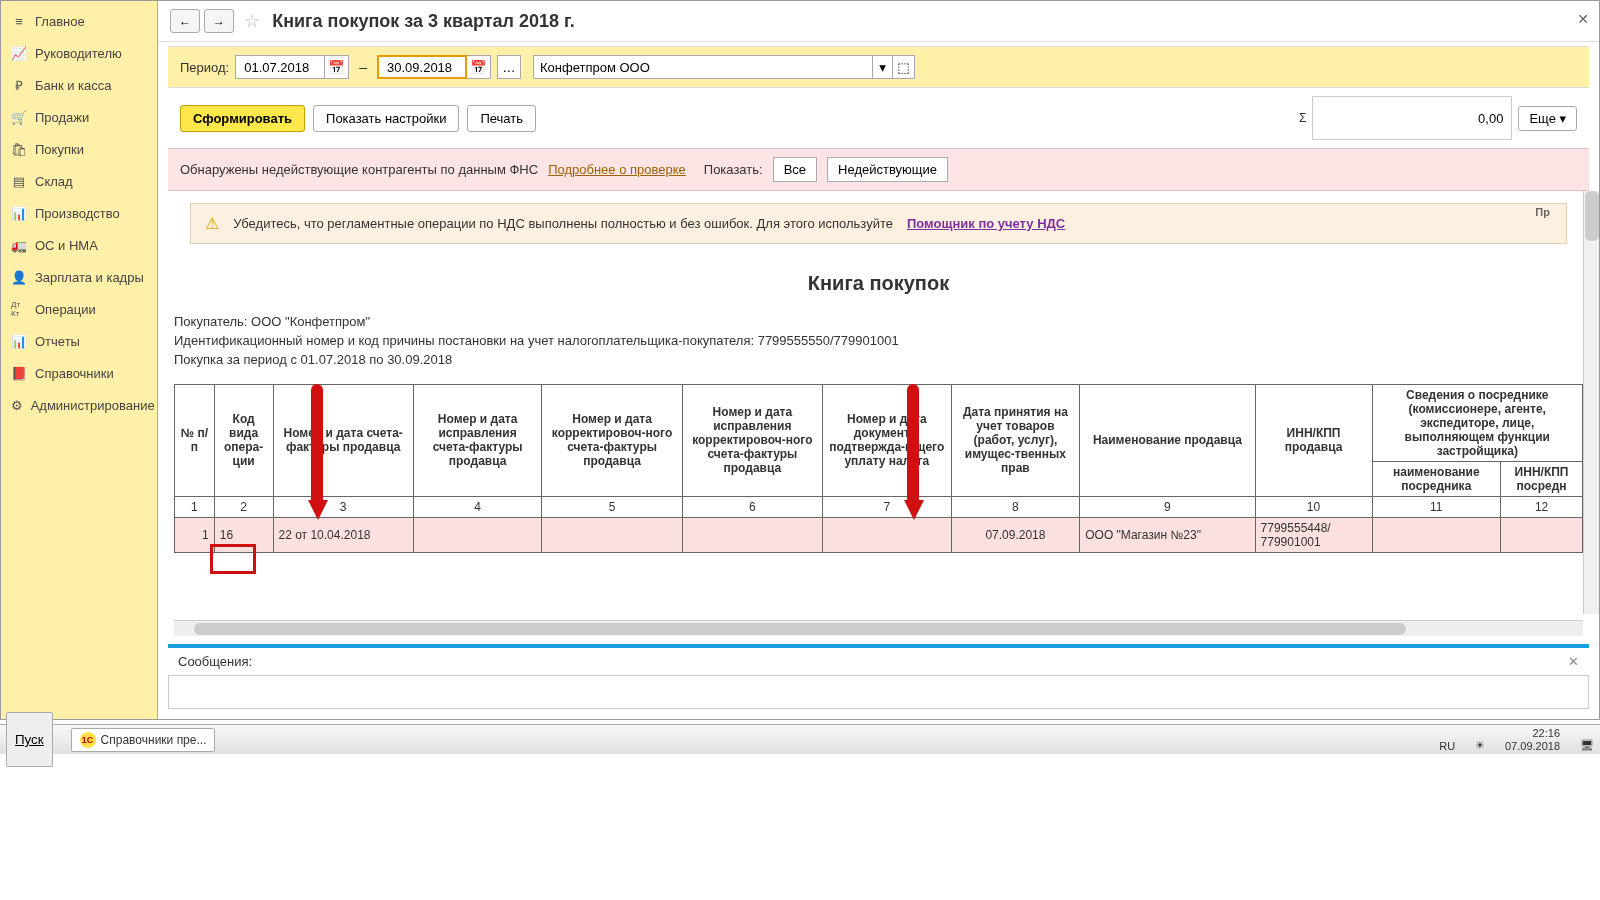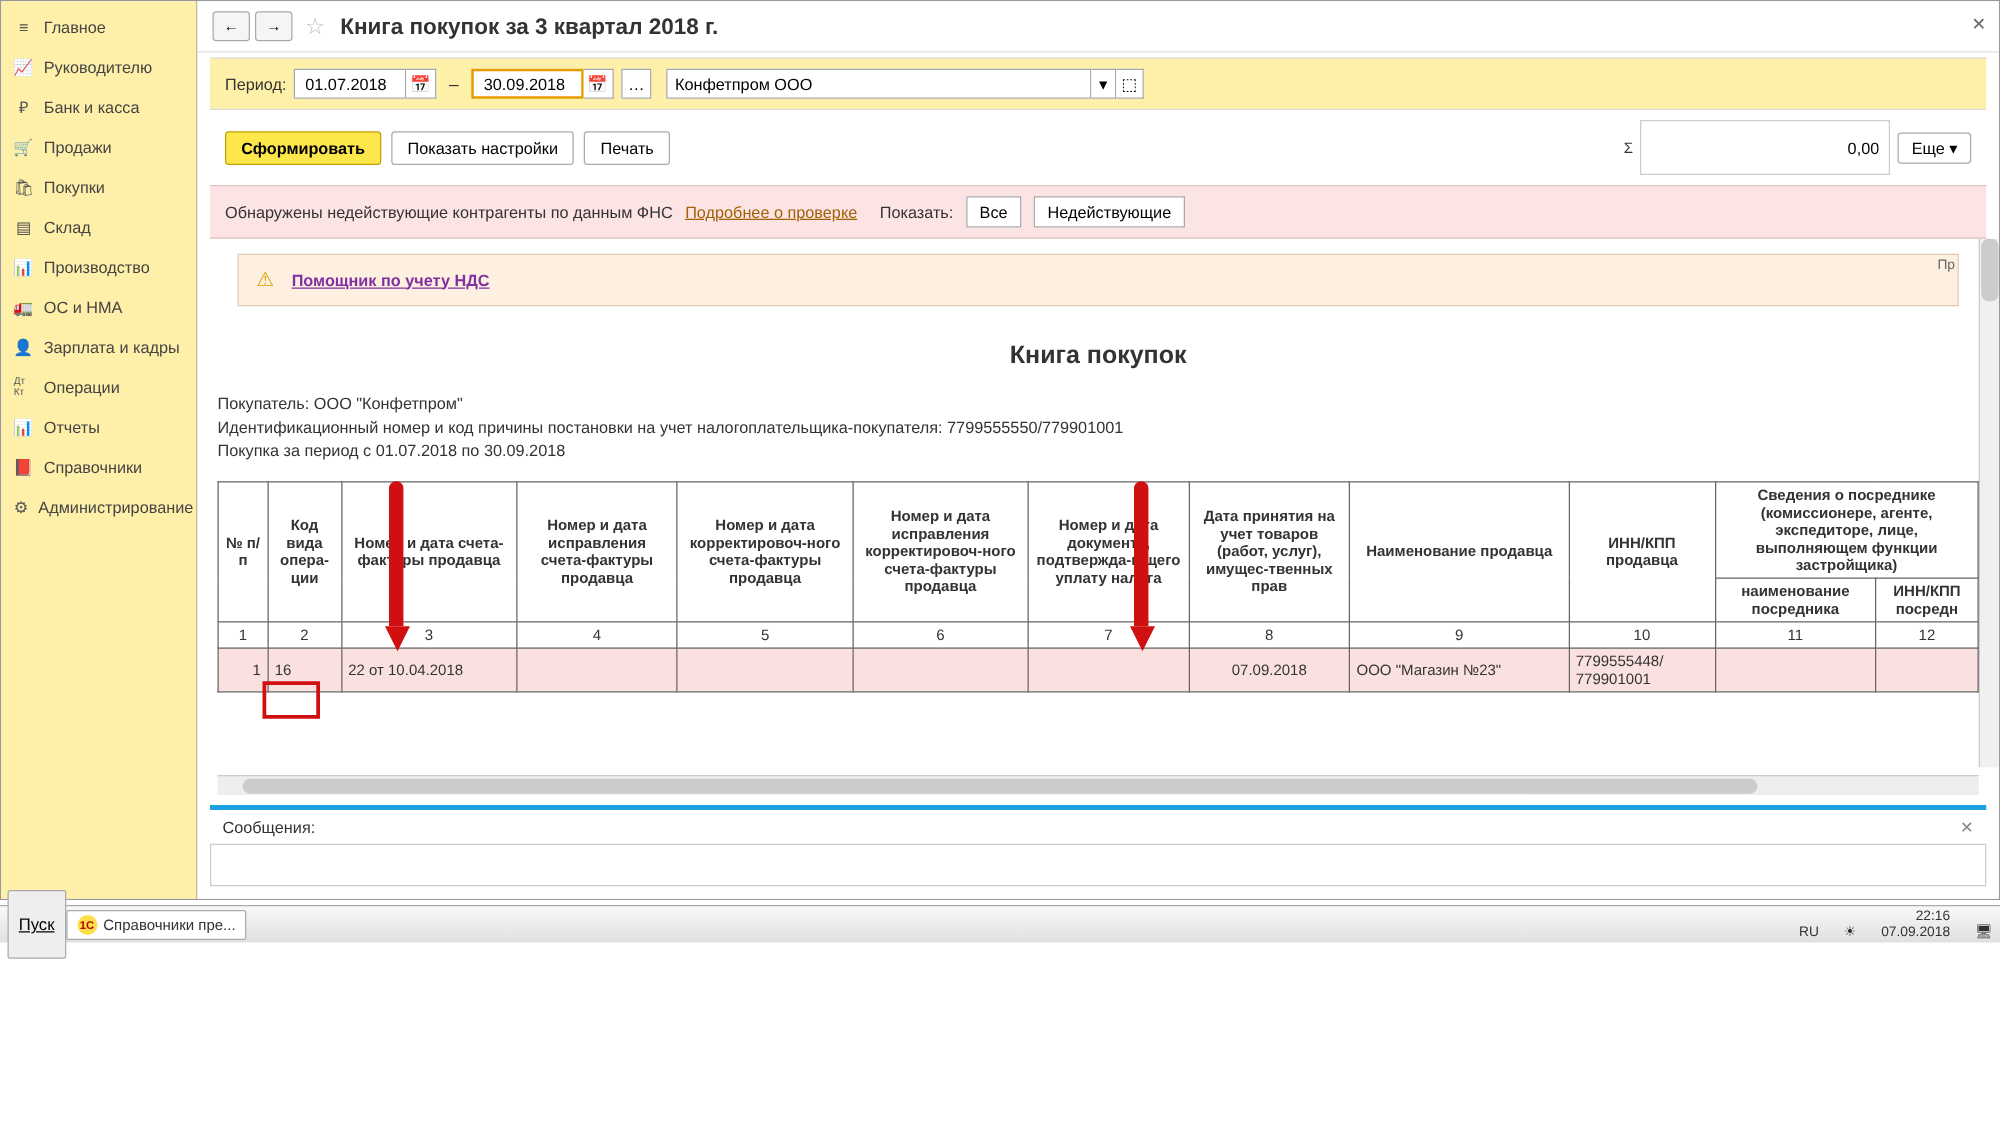--- a/index.html
+++ b/index.html
@@ -52,26 +52,26 @@
 .hscroll-thumb { position: absolute; left: 20px; top: 2px; width: 86%; height: 12px; background: #ccc; border-radius: 6px; }
 .messages { margin: 8px 10px 10px 10px; border-top: 4px solid #1aa0e0; }
 .messages-header { padding: 6px 10px; display: flex; align-items: center; font-size: 13px; }
 .messages-header .mx { margin-left: auto; cursor: pointer; color: #888; }
 .messages-body { border: 1px solid #ccc; height: 34px; background: #fff; }
 .red-arrow { position: absolute; width: 18px; z-index: 10; pointer-events: none; }
 .red-arrow .shaft { width: 12px; height: 116px; border: 3px solid #d01010; border-top: none; border-bottom: none; margin: 0 auto; border-radius: 6px 6px 0 0; background: #d01010; }
 .red-arrow .head { width: 0; height: 0; border-left: 10px solid transparent; border-right: 10px solid transparent; border-top: 20px solid #d01010; margin: 0 auto; }
 .red-box { position: absolute; border: 3px solid #d01010; z-index: 11; pointer-events: none; }
 .taskbar { position: absolute; left: 0; bottom: 146px; width: 100%; height: 30px; background: linear-gradient(#f8f8f8,#e0e0e0); border-top: 1px solid #aaa; display: flex; align-items: center; padding: 0 6px; font-size: 12px; }
-.task-btn { border: 1px solid #aaa; background: #eee; padding: 19px 8px; margin-right: 0; cursor: pointer; border-radius: 2px; text-decoration: underline; }
+.task-btn { border: 1px solid #aaa; background: #eee; padding: 19px 8px; margin-right: 18px; cursor: pointer; border-radius: 2px; text-decoration: underline; }
 .task-app { border: 1px solid #aaa; background: #fff; padding: 3px 8px; display: flex; align-items: center; gap: 5px; cursor: pointer; border-radius: 2px; }
 .task-app .logo { width: 16px; height: 16px; background: #fde047; border-radius: 50%; display: flex; align-items: center; justify-content: center; font-size: 9px; font-weight: bold; color: #b00; }
 .tray { margin-left: auto; display: flex; align-items: flex-end; gap: 20px; font-size: 11px; }
 .tray-clock { text-align: right; line-height: 1.1; }
-.pr-label { position: absolute; right: 2px; top: 2px; font-size: 11px; color: #666; }
+.pr-label { position: absolute; right: 16px; top: 2px; font-size: 11px; color: #666; font-weight: bold; }
 .vscroll { position: absolute; right: 0; top: 0; bottom: 0; width: 16px; background: #f0f0f0; border-left: 1px solid #ccc; }
 .vscroll-thumb { position: absolute; top: 0; height: 50px; width: 14px; left: 1px; background: #ccc; border-radius: 6px; }
 </style>
 </head>
 <body>
 
 <div class="app">
   <div class="sidebar">
     <div class="sidebar-item">
         <span class="icon">≡</span>
@@ -174,20 +174,21 @@
       <button class="toggle-btn">Недействующие</button>
     </div>
 
     <div class="report-area">
       <div class="vscroll">
           <div class="vscroll-thumb"></div>
         </div>
 
       <div class="warn-bar" style="position:relative;">
         <span class="warn-icon">⚠</span>
+        <span>Убедитесь, что регламентные операции по НДС выполнены полностью и без ошибок. Для этого используйте</span>
         <a>Помощник по учету НДС</a>
         <span class="pr-label">Пр</span>
       </div>
 
       <div class="report-title">Книга покупок</div>
       <div class="report-info">
         <div>Покупатель:  ООО "Конфетпром"</div>
         <div>Идентификационный номер и код причины постановки на учет налогоплательщика-покупателя:  7799555550/779901001</div>
         <div>Покупка за период с 01.07.2018 по 30.09.2018</div>
       </div>

